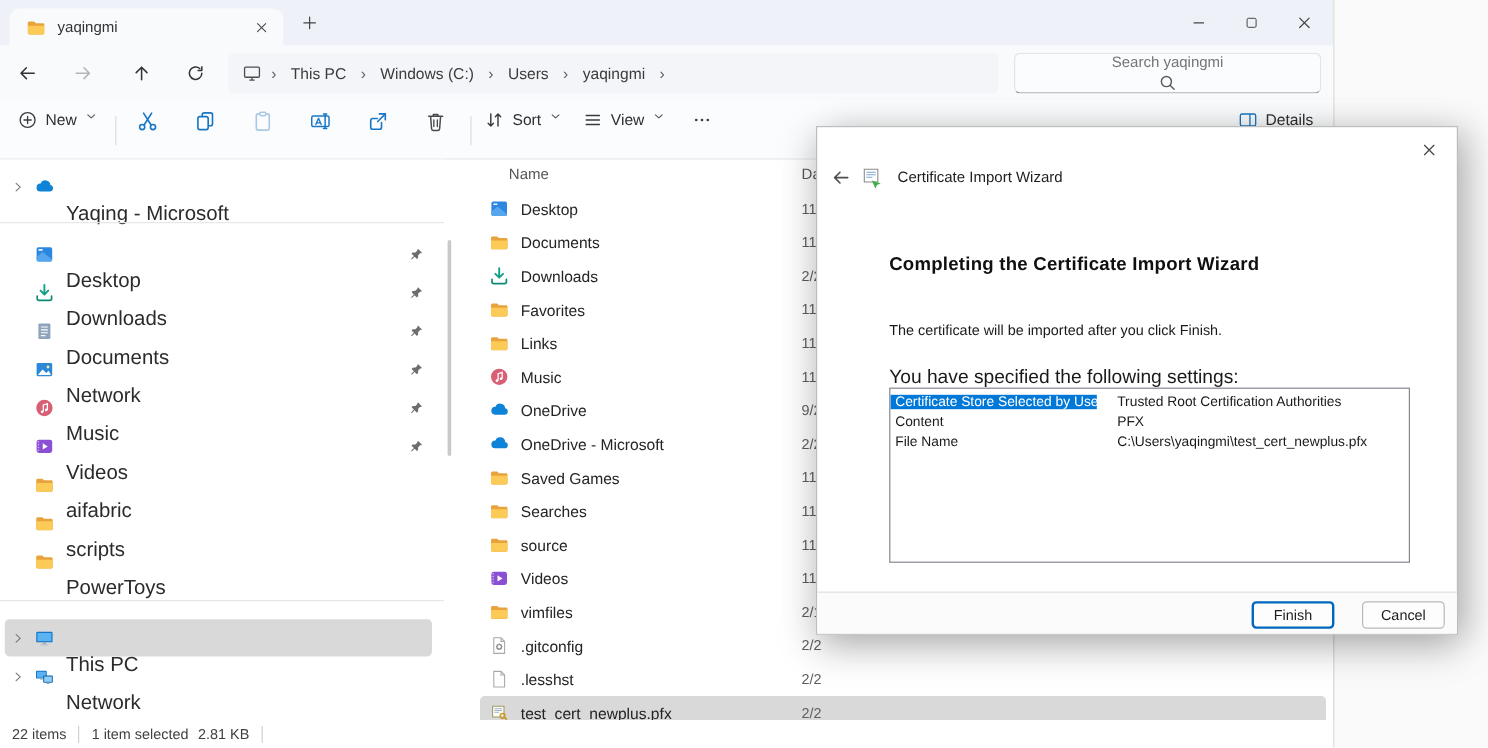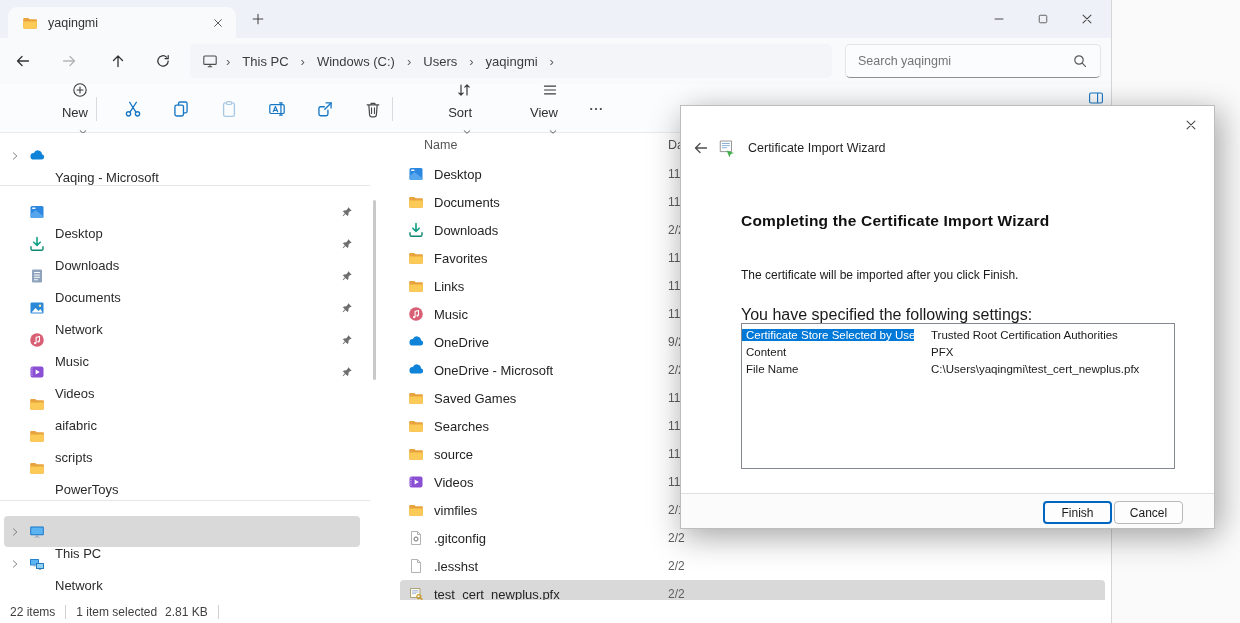--- a/index.html
+++ b/index.html
@@ -19,32 +19,32 @@
   .icon10 svg{width:10px;height:10px;} .icon12 svg{width:12px;height:12px;}
   .icon14 svg{width:14px;height:14px;} .icon16 svg{width:16px;height:16px;}
   .icon18 svg{width:18px;height:18px;}
   .icon16, .icon14, .icon12, .icon10, .icon18, .icon20 { display:inline-flex; align-items:center; justify-content:center; }
 
   .navrow { position:absolute; left:0; top:38px; width:100%; height:46px; background:#f8fafc; }
   .navbtn { position:absolute; top:7px; width:34px; height:32px; display:flex; align-items:center; justify-content:center; border-radius:4px; }
   .breadcrumb-box { position:absolute; left:190px; top:6px; width:642px; height:34px; background:#f3f5f9; border-radius:5px; display:flex; align-items:center; padding:0 8px; }
   .crumb { font-size:13px; color:#3c3c3c; padding:3px 8px; border-radius:3px; white-space:nowrap; }
   .crumb-sep { font-size:13px; color:#5f5f5f; padding:0 4px; }
-  .search-box { position:absolute; left:845px; top:6px; width:256px; height:34px; background:#fbfcfd; border:1px solid #e4e4e4; border-bottom-color:#8f8f8f; border-radius:5px; display:flex; align-items:center; padding:0 12px; }
+  .search-box { position:absolute; left:845px; top:6px; width:256px; height:34px; background:#fbfcfd; border:1px solid #e4e4e4; border-bottom-color:#8f8f8f; border-radius:5px; display:flex; align-items:center; padding:0 12px;flex-direction:column; }
   .search-ph { font-size:12.5px; color:#757575; flex:1; }
 
   .toolbar { position:absolute; left:0; top:84px; width:100%; height:49px; background:#fbfcfd; border-bottom:1px solid #e8eaed; }
-  .tbtn { position:absolute; top:8px; height:34px; display:flex; align-items:flex-end; justify-content:center; gap:7px; border-radius:4px; font-size:13px; color:#2f2f2f;flex-direction:column; }
+  .tbtn { position:absolute; top:8px; height:34px; display:flex; align-items:flex-start; justify-content:center; gap:7px; border-radius:4px; font-size:13px; color:#2f2f2f; }
   .tsep { position:absolute; top:13px; width:1px; height:24px; background:#d9dcde; }
 
   .sidebar { position:absolute; left:0; top:133px; width:370px; bottom:23px; background:#fff; }
   .side-item { position:absolute; left:4px; right:10px; height:31px; display:flex; align-items:center; border-radius:4px; }
   .side-item .expander { width:22px; display:flex; justify-content:center; }
   .side-item .sicon { width:22px; display:flex; justify-content:center; }
-  .side-item .slabel { font-size:13px; color:#2b2b2b; margin-left:7px; flex:1;margin-top:44px; }
+  .side-item .slabel { font-size:17px; color:#2b2b2b; margin-left:7px; flex:1;margin-top:44px; }
   .side-item .pin { width:26px; display:flex; justify-content:center; }
   .side-item.selected { background:#d9d9d9; }
   .side-sep { position:absolute; left:0; width:370px; height:1px; background:#e7e7e7; }
   .side-scroll { position:absolute; left:373px; top:67px; width:3px; height:180px; background:#c9c9c9; border-radius:2px; }
 
   .filepane { position:absolute; left:395px; top:133px; right:0; bottom:23px; overflow:hidden; }
   .fl-header { position:absolute; left:0; top:0; width:100%; height:26px; font-size:12.5px; color:#565656; }
   .fl-h-name { position:absolute; left:29px; top:5px; }
   .fl-h-date { position:absolute; left:273px; top:5px; }
   .fl-sort { position:absolute; left:198px; top:-7px; }
@@ -67,21 +67,21 @@
   .dlg-settings-label { position:absolute; left:60px; top:200px; font-size:16px; color:#1a1a1a; }
   .dlg-table { position:absolute; left:60px; top:217px; width:434px; height:146px; border:1px solid #828790; background:#fff; padding-top:2px; overflow:hidden; }
   .set-row { height:17px; display:flex; align-items:center; font-size:11.5px; }
   .set-row .skey { width:172px; padding-left:4px; color:#1a1a1a; white-space:nowrap; }
   .set-row.selected .skey { background:#0078d7; color:#fff; }
   .set-row .sval { padding-left:17px; color:#1a1a1a; white-space:nowrap; }
   .dlg-btnstrip { position:absolute; left:0; bottom:0; width:100%; height:35px; background:#fbfbfb; border-top:1px solid #dfdfdf; }
   .dlg-btn { position:absolute; top:7px; width:69px; height:23px; background:#fdfdfd; border:1px solid #b9b9b9; border-radius:4px; font-size:12px; color:#1b1b1b; display:flex; align-items:center; justify-content:center; font-family:inherit; }
   .dlg-btn.primary-focus { border:2px solid #0067c0; }
   .btn-finish { left:362px; }
-  .btn-cancel { left:433px; }
+  .btn-cancel { left:454px; }
 </style>
 </head>
 <body>
 
 <div class="stage">
 
   <div class="explorer">
 
     <div class="tabbar">
       <div class="tab">

